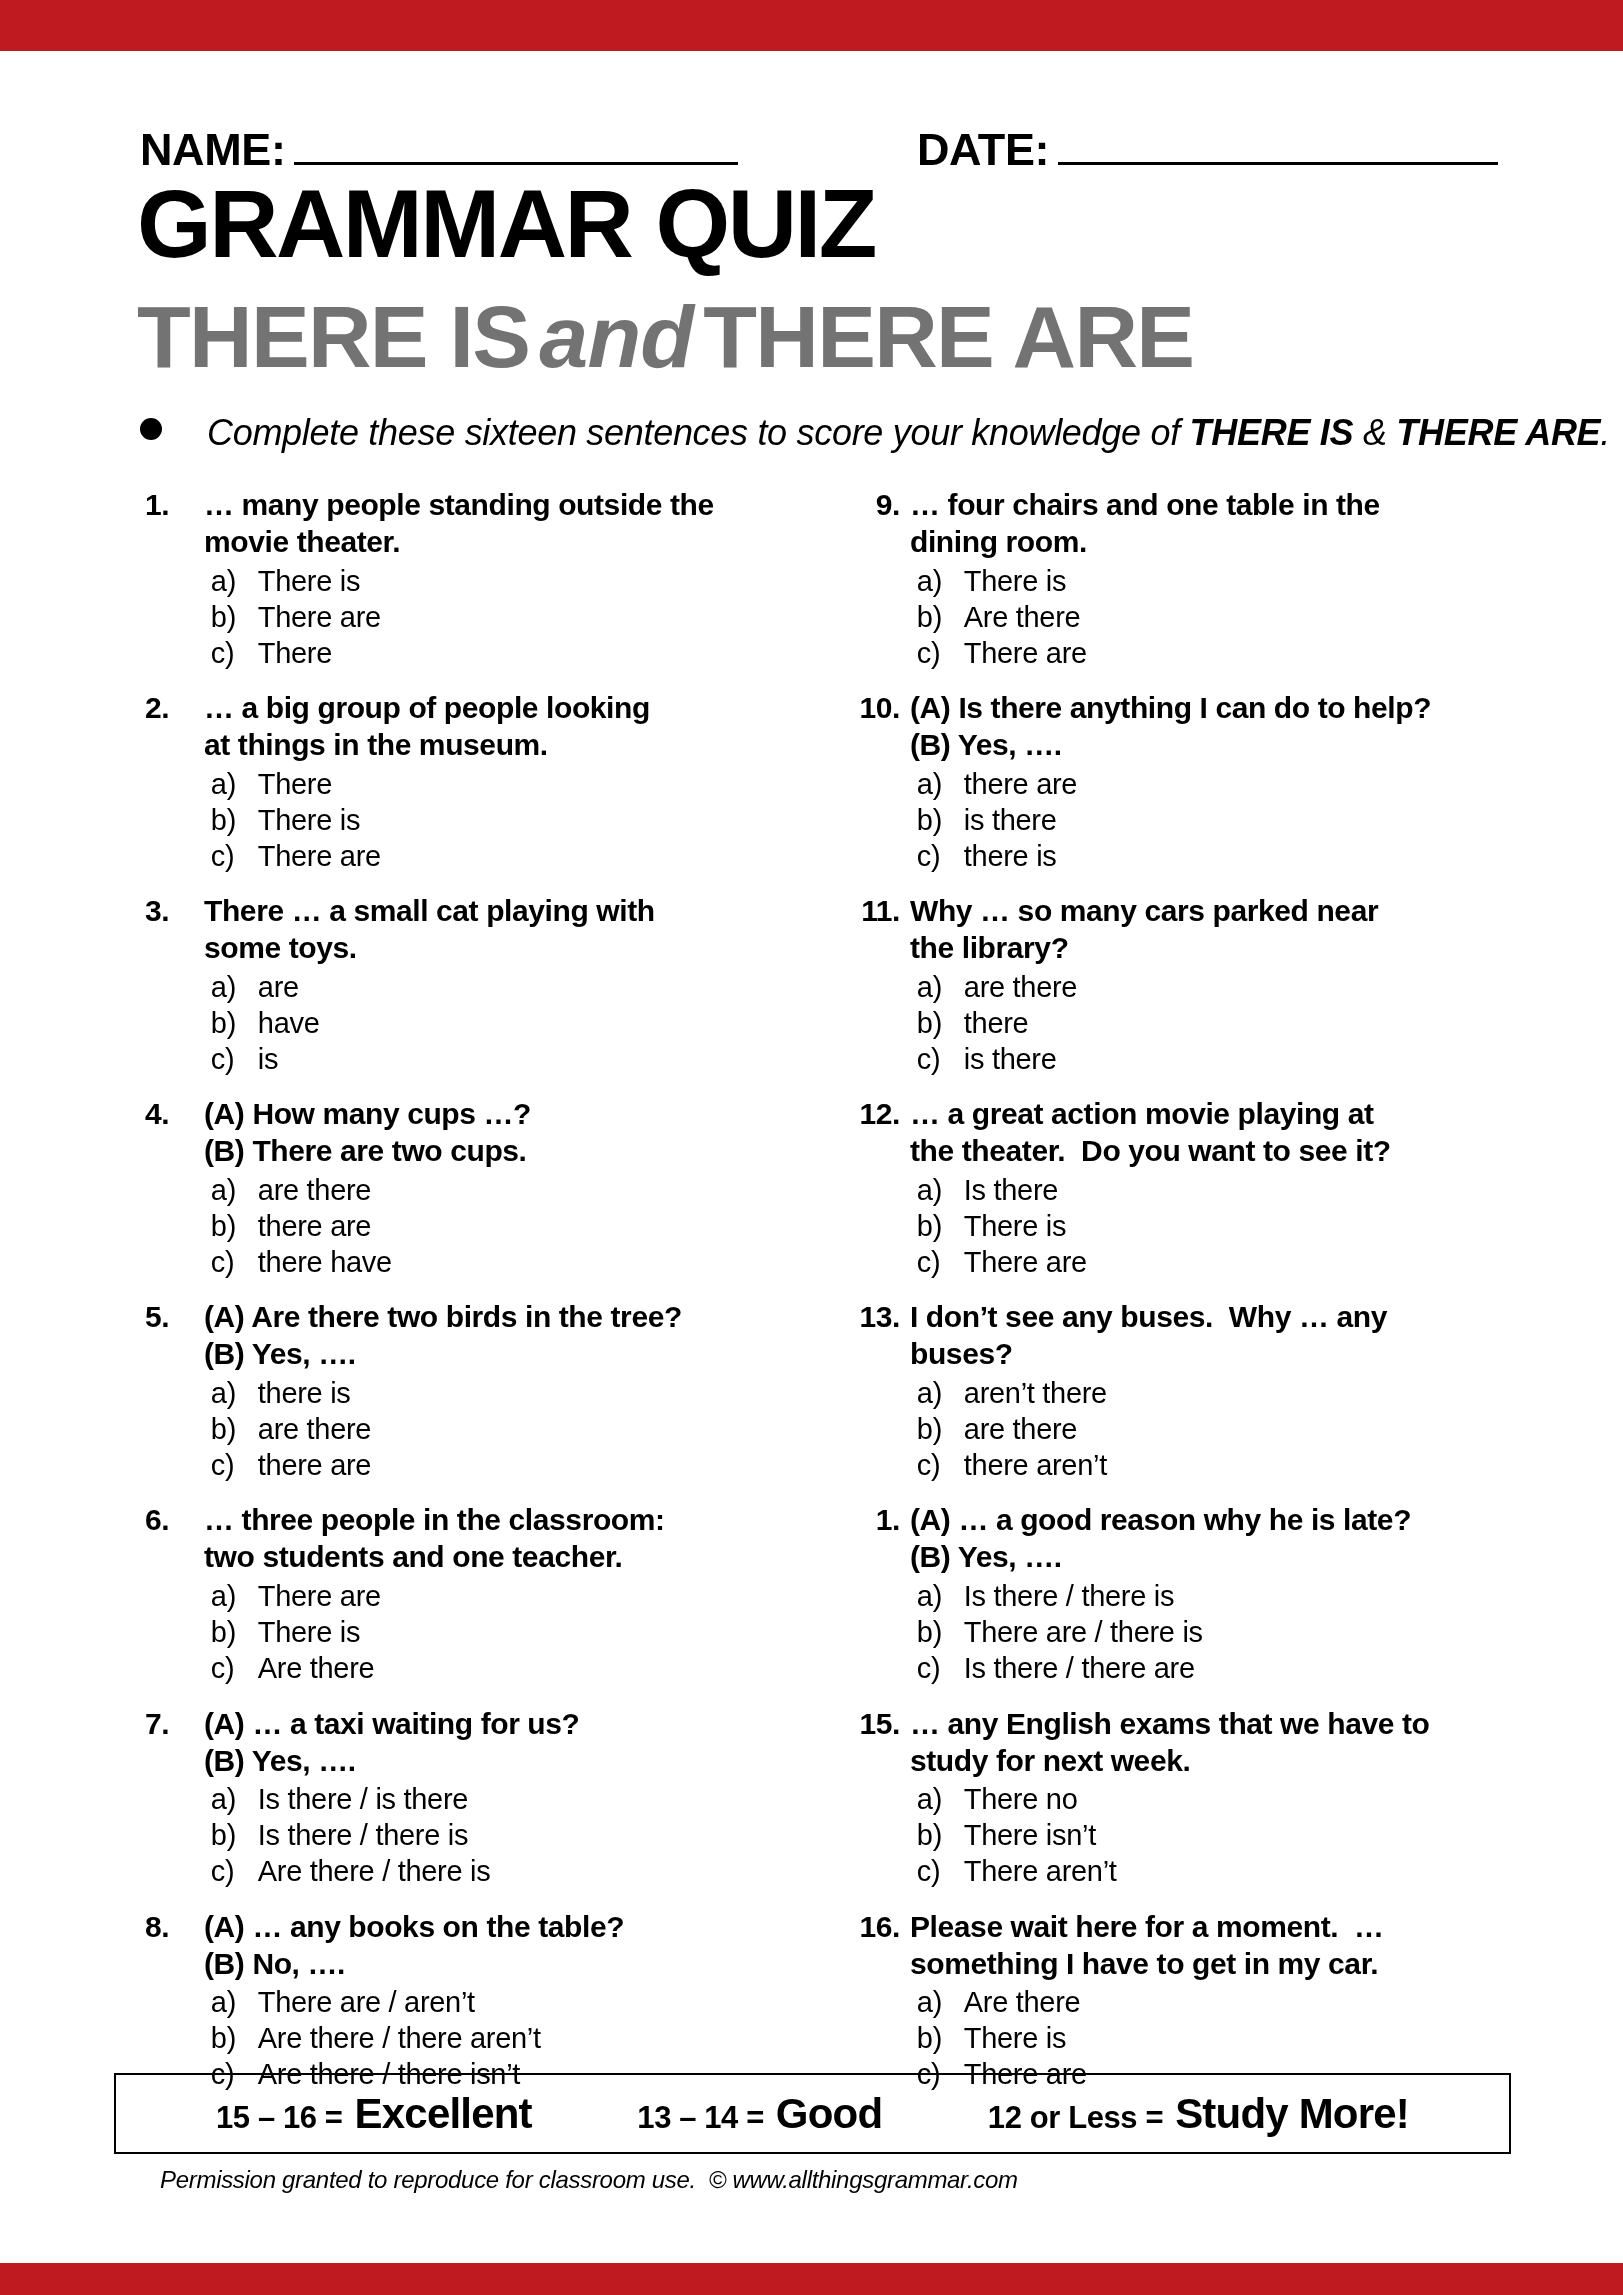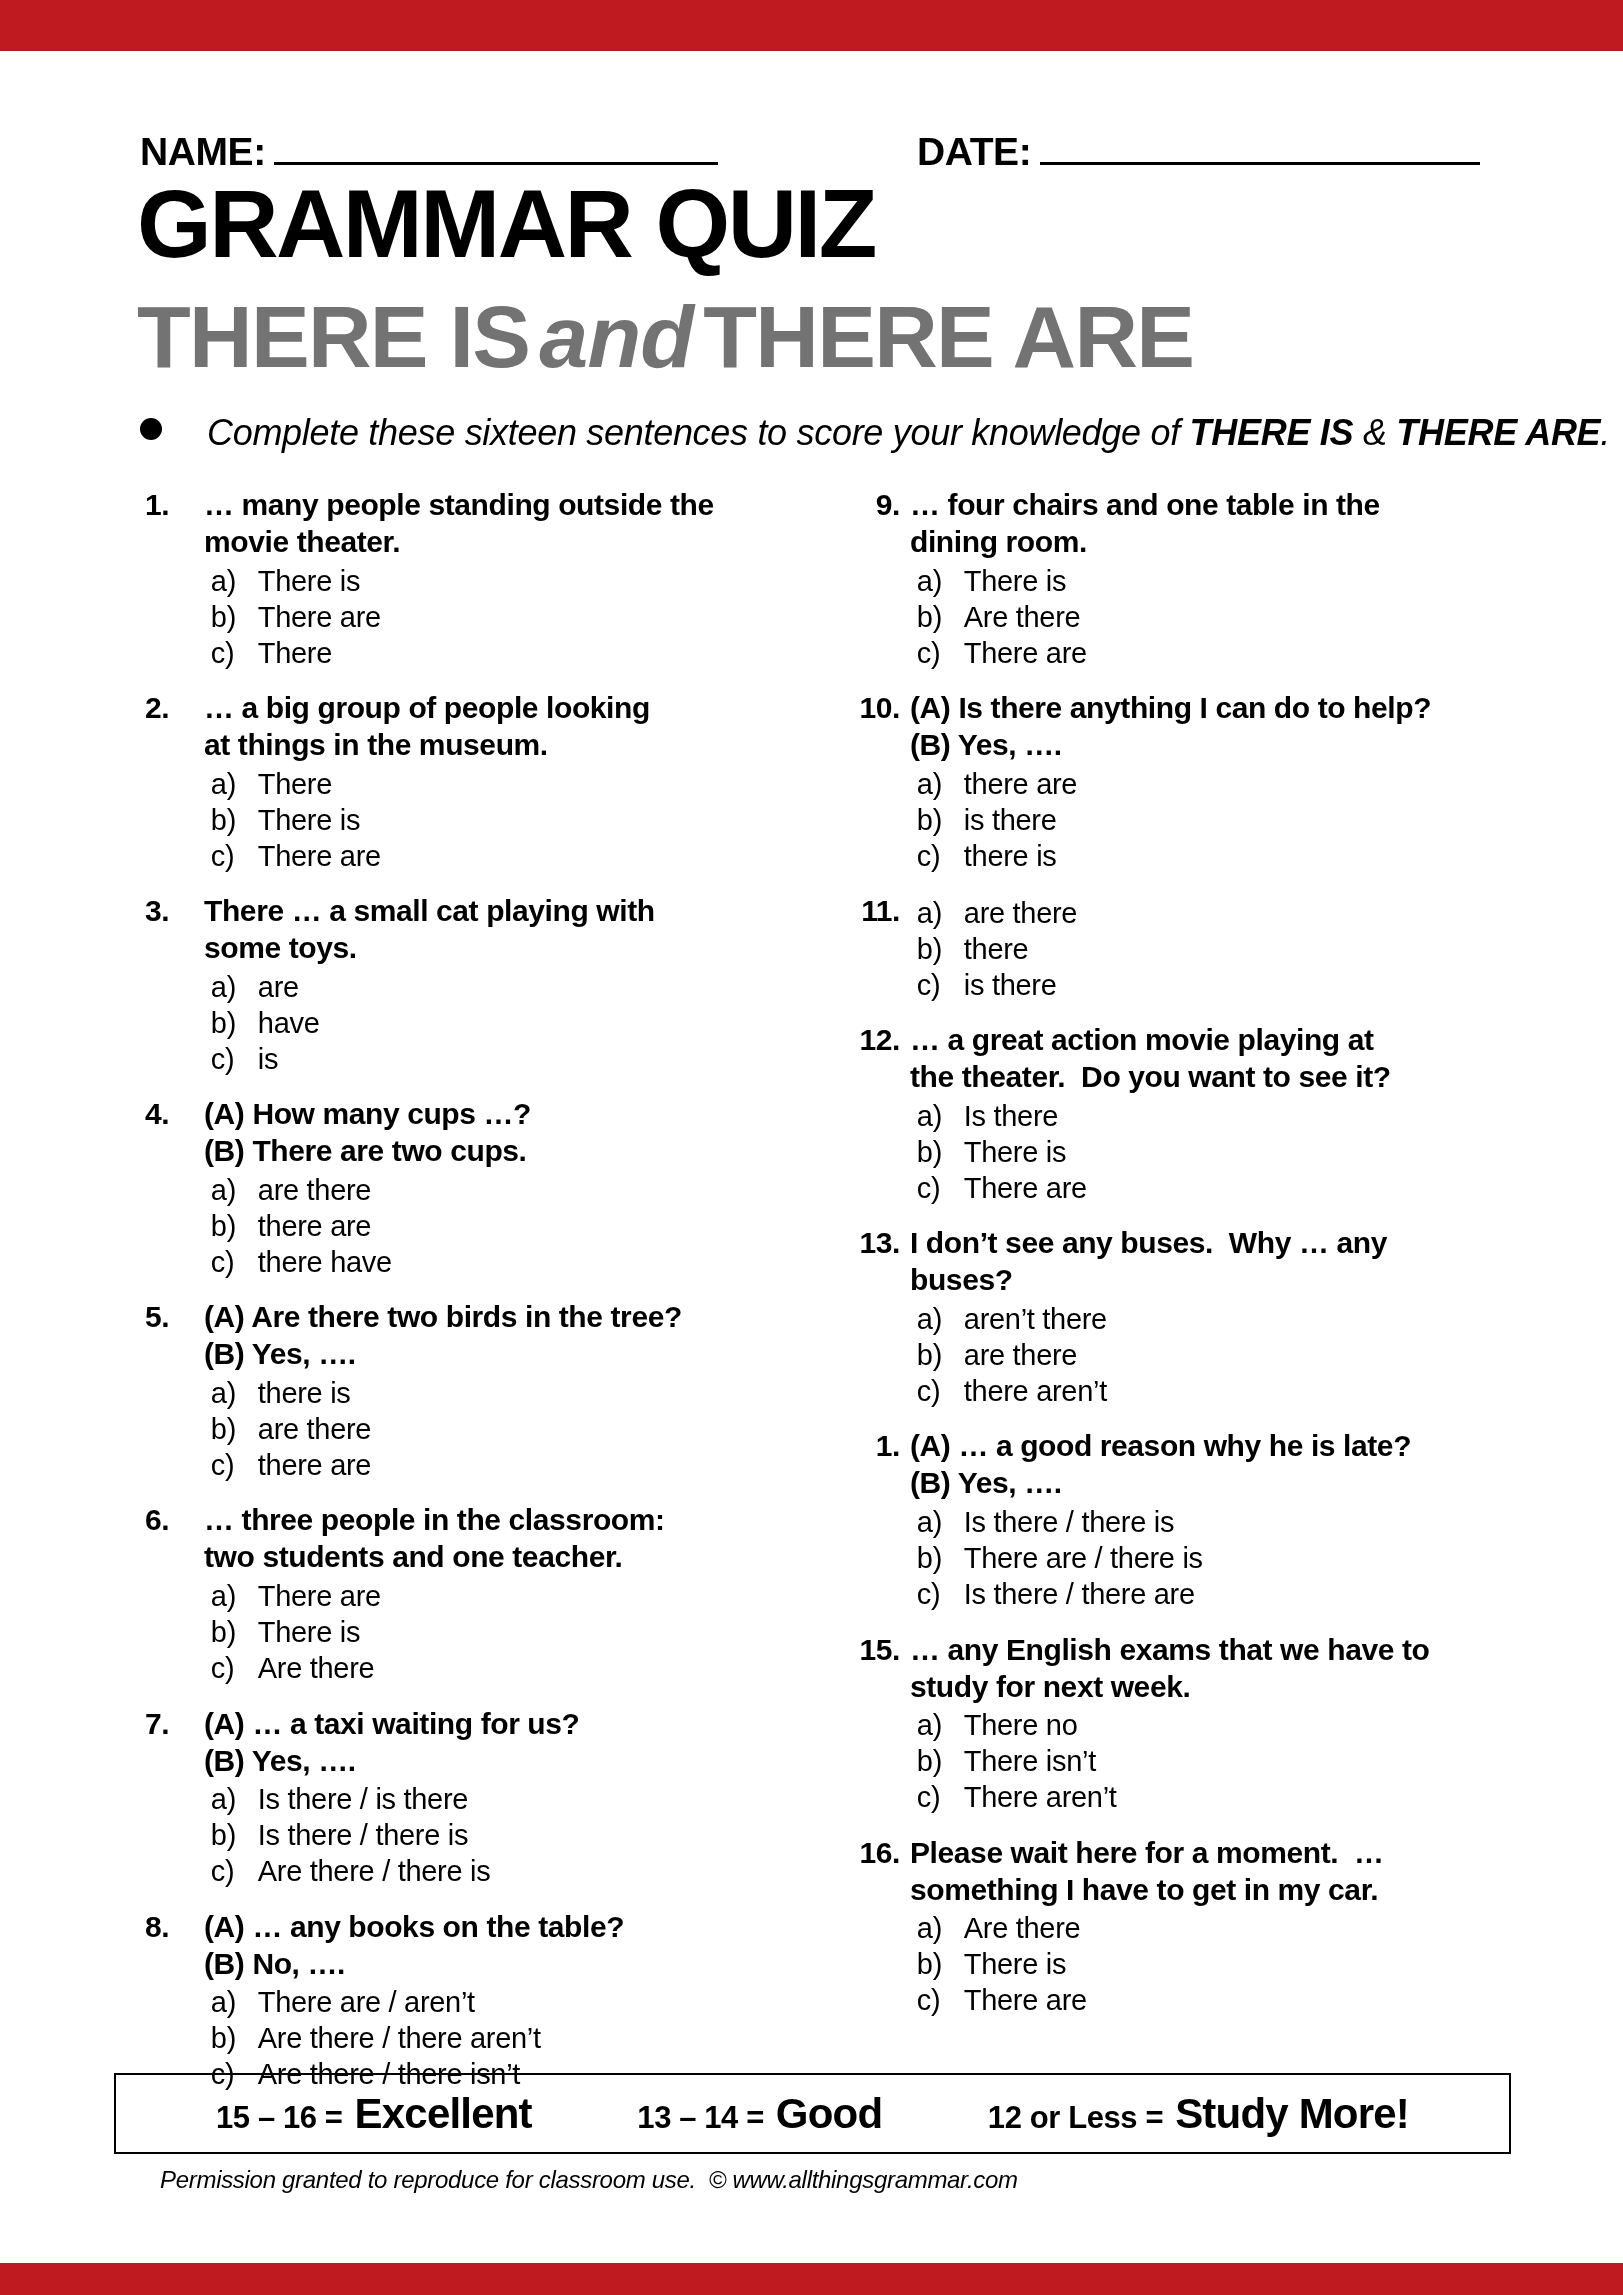--- a/index.html
+++ b/index.html
@@ -3,21 +3,21 @@
 <meta charset="utf-8">
 <style>
   html,body{margin:0;padding:0;background:#888;}
   #page{position:relative;width:1623px;height:2295px;background:#ffffff;overflow:hidden;
         font-family:"Liberation Sans","DejaVu Sans",sans-serif;color:#000;}
   .redbar{position:absolute;left:0;width:1623px;background:#bf1a20;}
   #bar-top{top:0;height:51px;}
   #bar-bottom{top:2263px;height:32px;}
 
   
-  .fillrow{position:absolute;top:123px;font-size:39px;font-weight:bold;letter-spacing:-0.4px;white-space:nowrap;}
+  .fillrow{position:absolute;top:123px;font-size:45px;font-weight:bold;letter-spacing:-0.4px;white-space:nowrap;}
   #name-group{left:140px;}
   #date-group{left:917px;}
   .blankline{display:inline-block;border-bottom:3.4px solid #000;height:39px;margin-left:8.5px;}
   #name-line{width:444px;}
   #date-line{width:440px;}
 
   
   #main-title{position:absolute;left:137px;top:176px;font-size:96px;font-weight:bold;letter-spacing:-2.5px;line-height:1;}
   #sub-title{position:absolute;left:137px;top:293px;font-size:88px;font-weight:bold;letter-spacing:-1.7px;line-height:1;color:#737373;white-space:nowrap;}
   #sub-title .and{font-style:italic;padding:0 10px;letter-spacing:-0.8px;}
@@ -283,20 +283,21 @@
               <span class="ol">c)</span>
               <span>there is</span>
             </div>
         </div>
       </div>
     </div>
 
     <div class="q">
       <div class="qnum">11.</div>
       <div class="qbody">
+        <div class="stem"><span>Why … so many cars parked near</span><br><span>the library?</span></div>
         <div class="opts">
           <div class="opt">
               <span class="ol">a)</span>
               <span>are there</span>
             </div>
           <div class="opt">
               <span class="ol">b)</span>
               <span>there</span>
             </div>
           <div class="opt">

